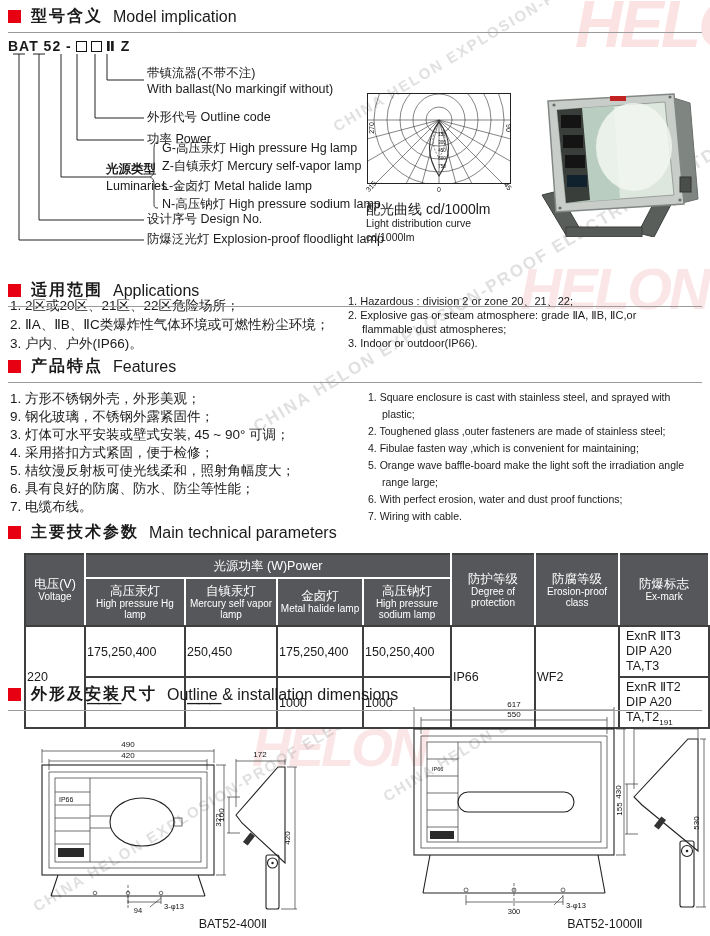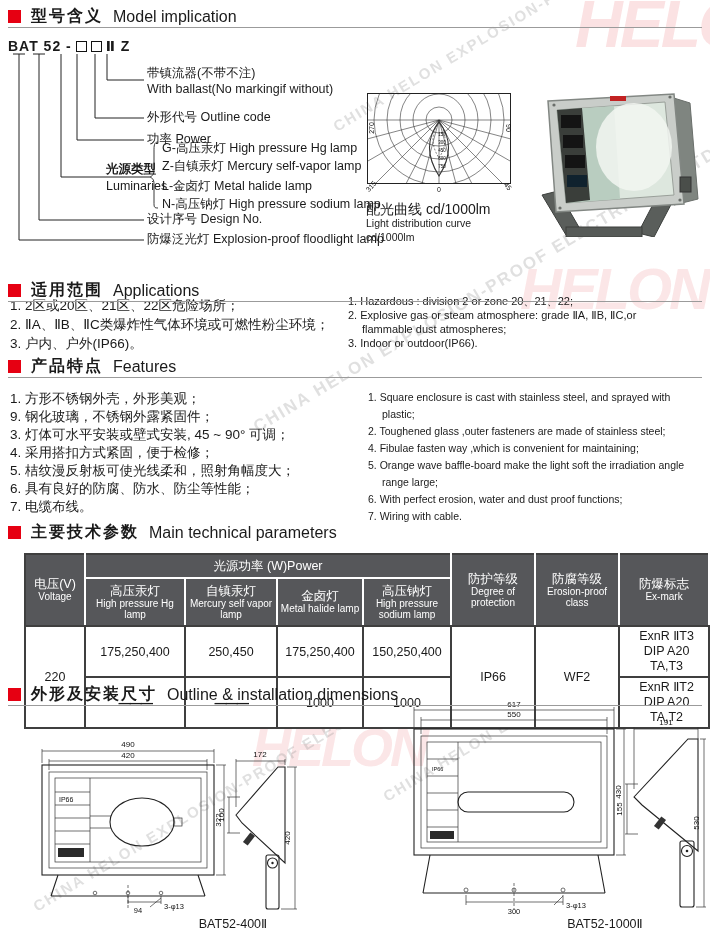--- a/index.html
+++ b/index.html
@@ -5,21 +5,21 @@
   html,body{margin:0;padding:0}
   .page{position:relative;width:710px;height:936px;background:#ffffff;overflow:hidden;
         font-family:"Liberation Sans","DejaVu Sans",sans-serif;color:#1a1a1a}
   
   .wm{position:absolute;z-index:0;pointer-events:none;white-space:nowrap;font-weight:bold}
   .wm-text{color:rgba(145,145,145,.28);font-size:15px;letter-spacing:2px;
            transform:rotate(-31deg);transform-origin:left top}
   .wm-logo{color:rgba(225,30,40,.13);font-size:66px;font-style:italic;letter-spacing:-3px}
   
   .sec{position:absolute;left:8px;width:694px;display:flex;align-items:center;gap:10px;
-       border-bottom:1.5px solid #9b9b9b;z-index:2;background:transparent}
+       border-bottom:1.5px solid #9b9b9b;padding-bottom:5px;z-index:2;background:transparent}
   .sec.noline{border-bottom:none}
   .sq{width:13px;height:13px;background:#e60012;flex:0 0 auto}
   .t-zh{font-size:16px;font-weight:bold;letter-spacing:2px}
   .t-en{font-size:16px}
   
   .model{position:absolute;left:8px;top:38px;width:356px;height:218px;z-index:1}
   .model svg{position:absolute;left:0;top:0}
   .mcode{position:absolute;left:0;top:0;display:flex;align-items:center;gap:4px;
          font-size:14px;font-weight:bold;letter-spacing:1px}
   .mbox{width:9px;height:9px;border:1.3px solid #111;display:inline-block}
@@ -29,21 +29,21 @@
   .zh-list{font-size:13.5px;line-height:19px}
   .feat-zh{font-size:13.5px;line-height:18px}
   .en-list{font-size:11px;line-height:14px}
   .feat-en{font-size:10.5px;line-height:17px}
   .hang{padding-left:14px;text-indent:-14px}
   
   table.params{position:absolute;left:24px;top:553px;width:666px;z-index:1;
                border-collapse:collapse;table-layout:fixed;border:2px solid #3f3f3f}
   table.params th{background:#56575a;color:#fff;border:2px solid #fff;
                   padding:1px 0;vertical-align:middle;line-height:1.12;font-weight:normal}
-  table.params td{border:2px solid #3f3f3f;text-align:center;vertical-align:middle;
+  table.params td{border:2px solid #3f3f3f;vertical-align:middle;
                   font-size:12.5px;padding:2px 1px;background:#fff}
   .th-zh{font-size:12.5px;font-weight:normal}
   .th-en{font-size:10px}
   .ht{border-top-color:#3f3f3f!important}.hl{border-left-color:#3f3f3f!important}
   .hr{border-right-color:#3f3f3f!important}.hb{border-bottom-color:#3f3f3f!important}
   .dash{letter-spacing:-1.5px;font-weight:bold}
   .ex-cell{text-align:left;padding-left:6px!important;font-size:11.5px;line-height:1.2}
   
   .curve{position:absolute;left:366px;top:92px;width:150px;z-index:1}
   .curve .cap{font-size:14px;line-height:14px;margin-top:5px}

